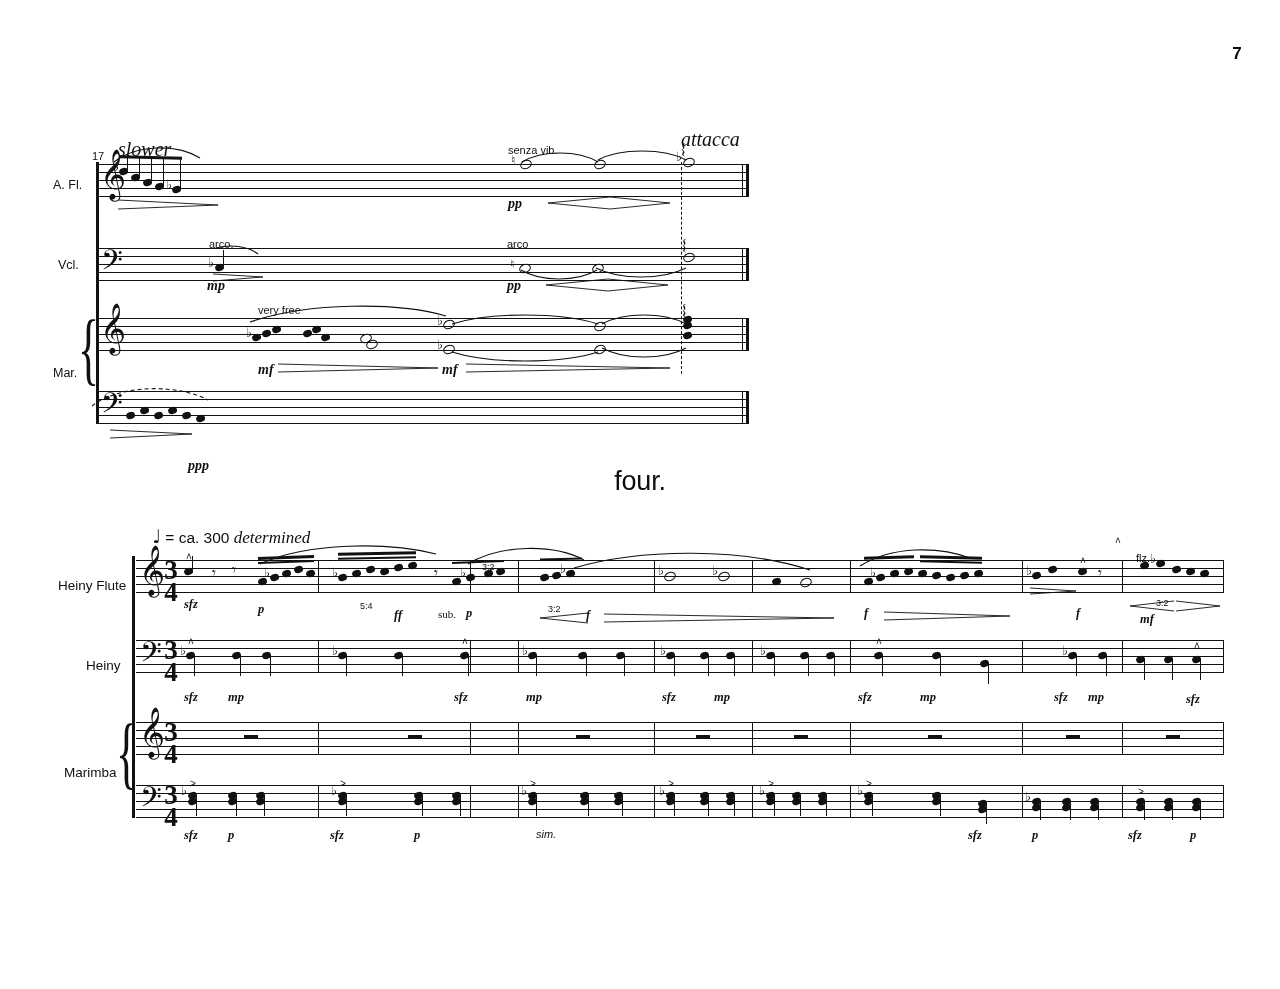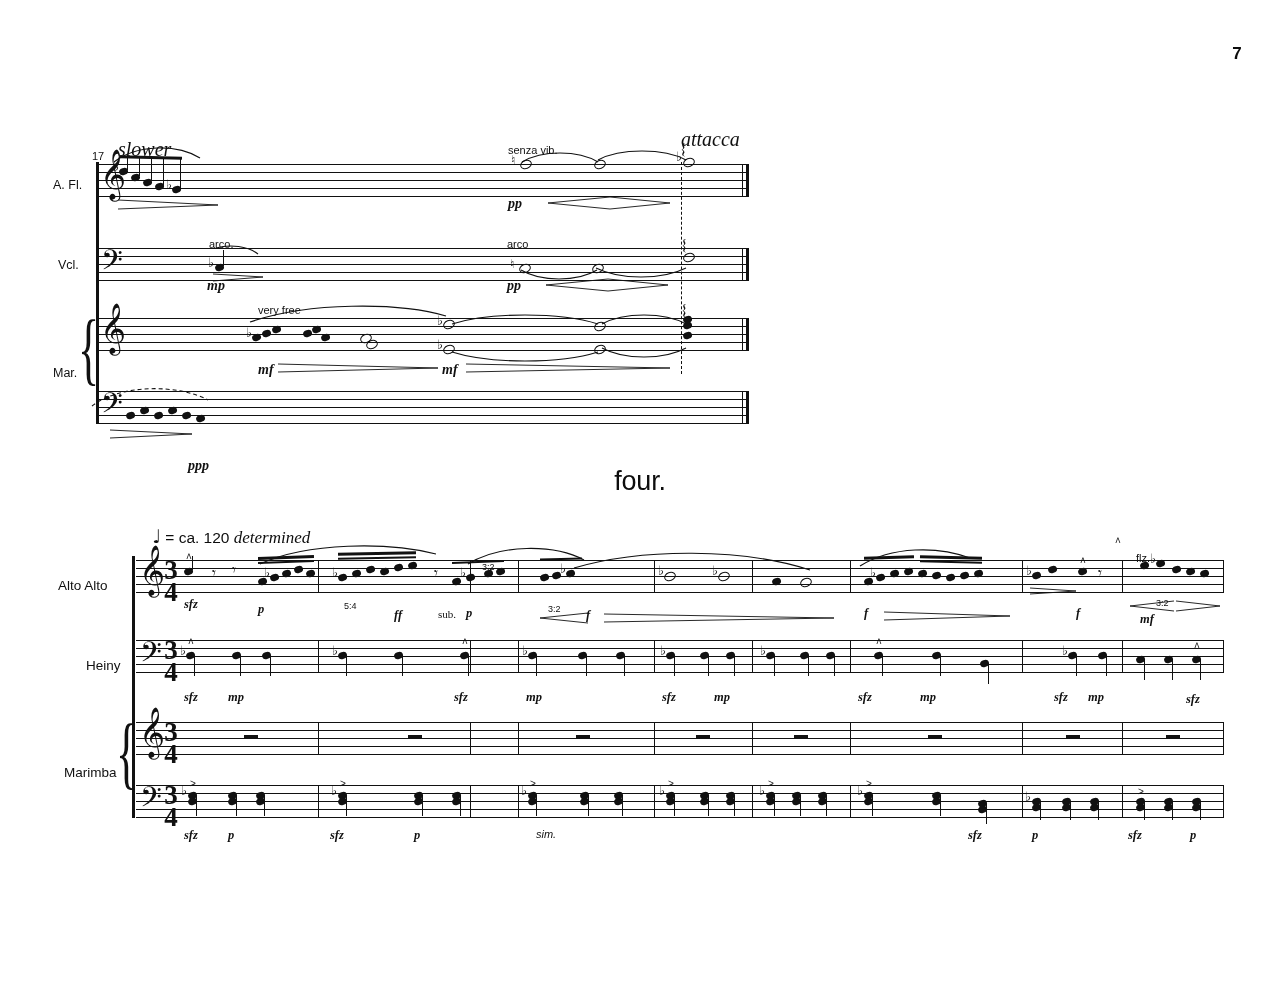--- a/index.html
+++ b/index.html
@@ -410,27 +410,27 @@
     <div class="barline" style="left:742px;top:318px;height:33px;"></div>
     <div class="thickbar" style="left:746px;top:318px;height:33px;"></div>
     <div class="barline" style="left:742px;top:391px;height:33px;"></div>
     <div class="thickbar" style="left:746px;top:391px;height:33px;"></div>
   </div>
 
   <div class="mvmt-title" style="top:466px;">four.</div>
 
   <div class="tempo-text" style="left:152px;top:525px;">
     <span style="font-family:'DejaVu Sans',sans-serif;font-size:19px;">♩</span>
-    <span>= ca. 120</span>
+    <span>= ca. 300</span>
     <i>determined</i>
   </div>
 
   <div class="system" style="left:0;top:0;width:1280px;height:989px;">
 
-    <div class="instr-label big" style="left:58px;top:578px;">Alto Alto</div>
+    <div class="instr-label big" style="left:58px;top:578px;">Heiny Flute</div>
     <div class="instr-label big" style="left:86px;top:658px;">Heiny</div>
     <div class="instr-label big" style="left:64px;top:765px;">Marimba</div>
 
     <div class="thickbar" style="left:132px;top:556px;height:262px;"></div>
 
     <div class="staff" style="left:136px;top:560px;width:1088px;height:33px;">
       <div class="line" style="top:0px;"></div>
       <div class="line" style="top:8px;"></div>
       <div class="line" style="top:16px;"></div>
       <div class="line" style="top:24px;"></div>
@@ -545,21 +545,21 @@
 
     <div class="notehead" style="left:338px;top:574px;"></div>
     <div class="flat" style="left:332px;top:566px;">♭</div>
     <div class="notehead" style="left:352px;top:570px;"></div>
     <div class="notehead" style="left:366px;top:566px;"></div>
     <div class="notehead" style="left:380px;top:568px;"></div>
     <div class="notehead" style="left:394px;top:564px;"></div>
     <div class="notehead" style="left:408px;top:562px;"></div>
     <div class="beam" style="left:338px;top:552px;width:78px;height:2.6px;transform:rotate(-1.2deg);"></div>
     <div class="beam" style="left:338px;top:557px;width:78px;height:2.2px;transform:rotate(-1.2deg);"></div>
-    <div class="tuplet" style="left:344px;top:601px;">5:4</div>
+    <div class="tuplet" style="left:360px;top:601px;">5:4</div>
     <div class="dyn sm" style="left:394px;top:608px;">ff</div>
 
     <div class="rest" style="left:434px;top:566px;">𝄾</div>
     <div class="notehead" style="left:452px;top:578px;"></div>
     <div class="notehead" style="left:466px;top:574px;"></div>
     <div class="flat" style="left:460px;top:566px;">♭</div>
     <div class="notehead" style="left:484px;top:570px;"></div>
     <div class="notehead" style="left:496px;top:568px;"></div>
     <div class="beam" style="left:452px;top:561px;width:52px;height:2.4px;transform:rotate(-2deg);"></div>
     <div class="tuplet" style="left:482px;top:562px;">3:2</div>

